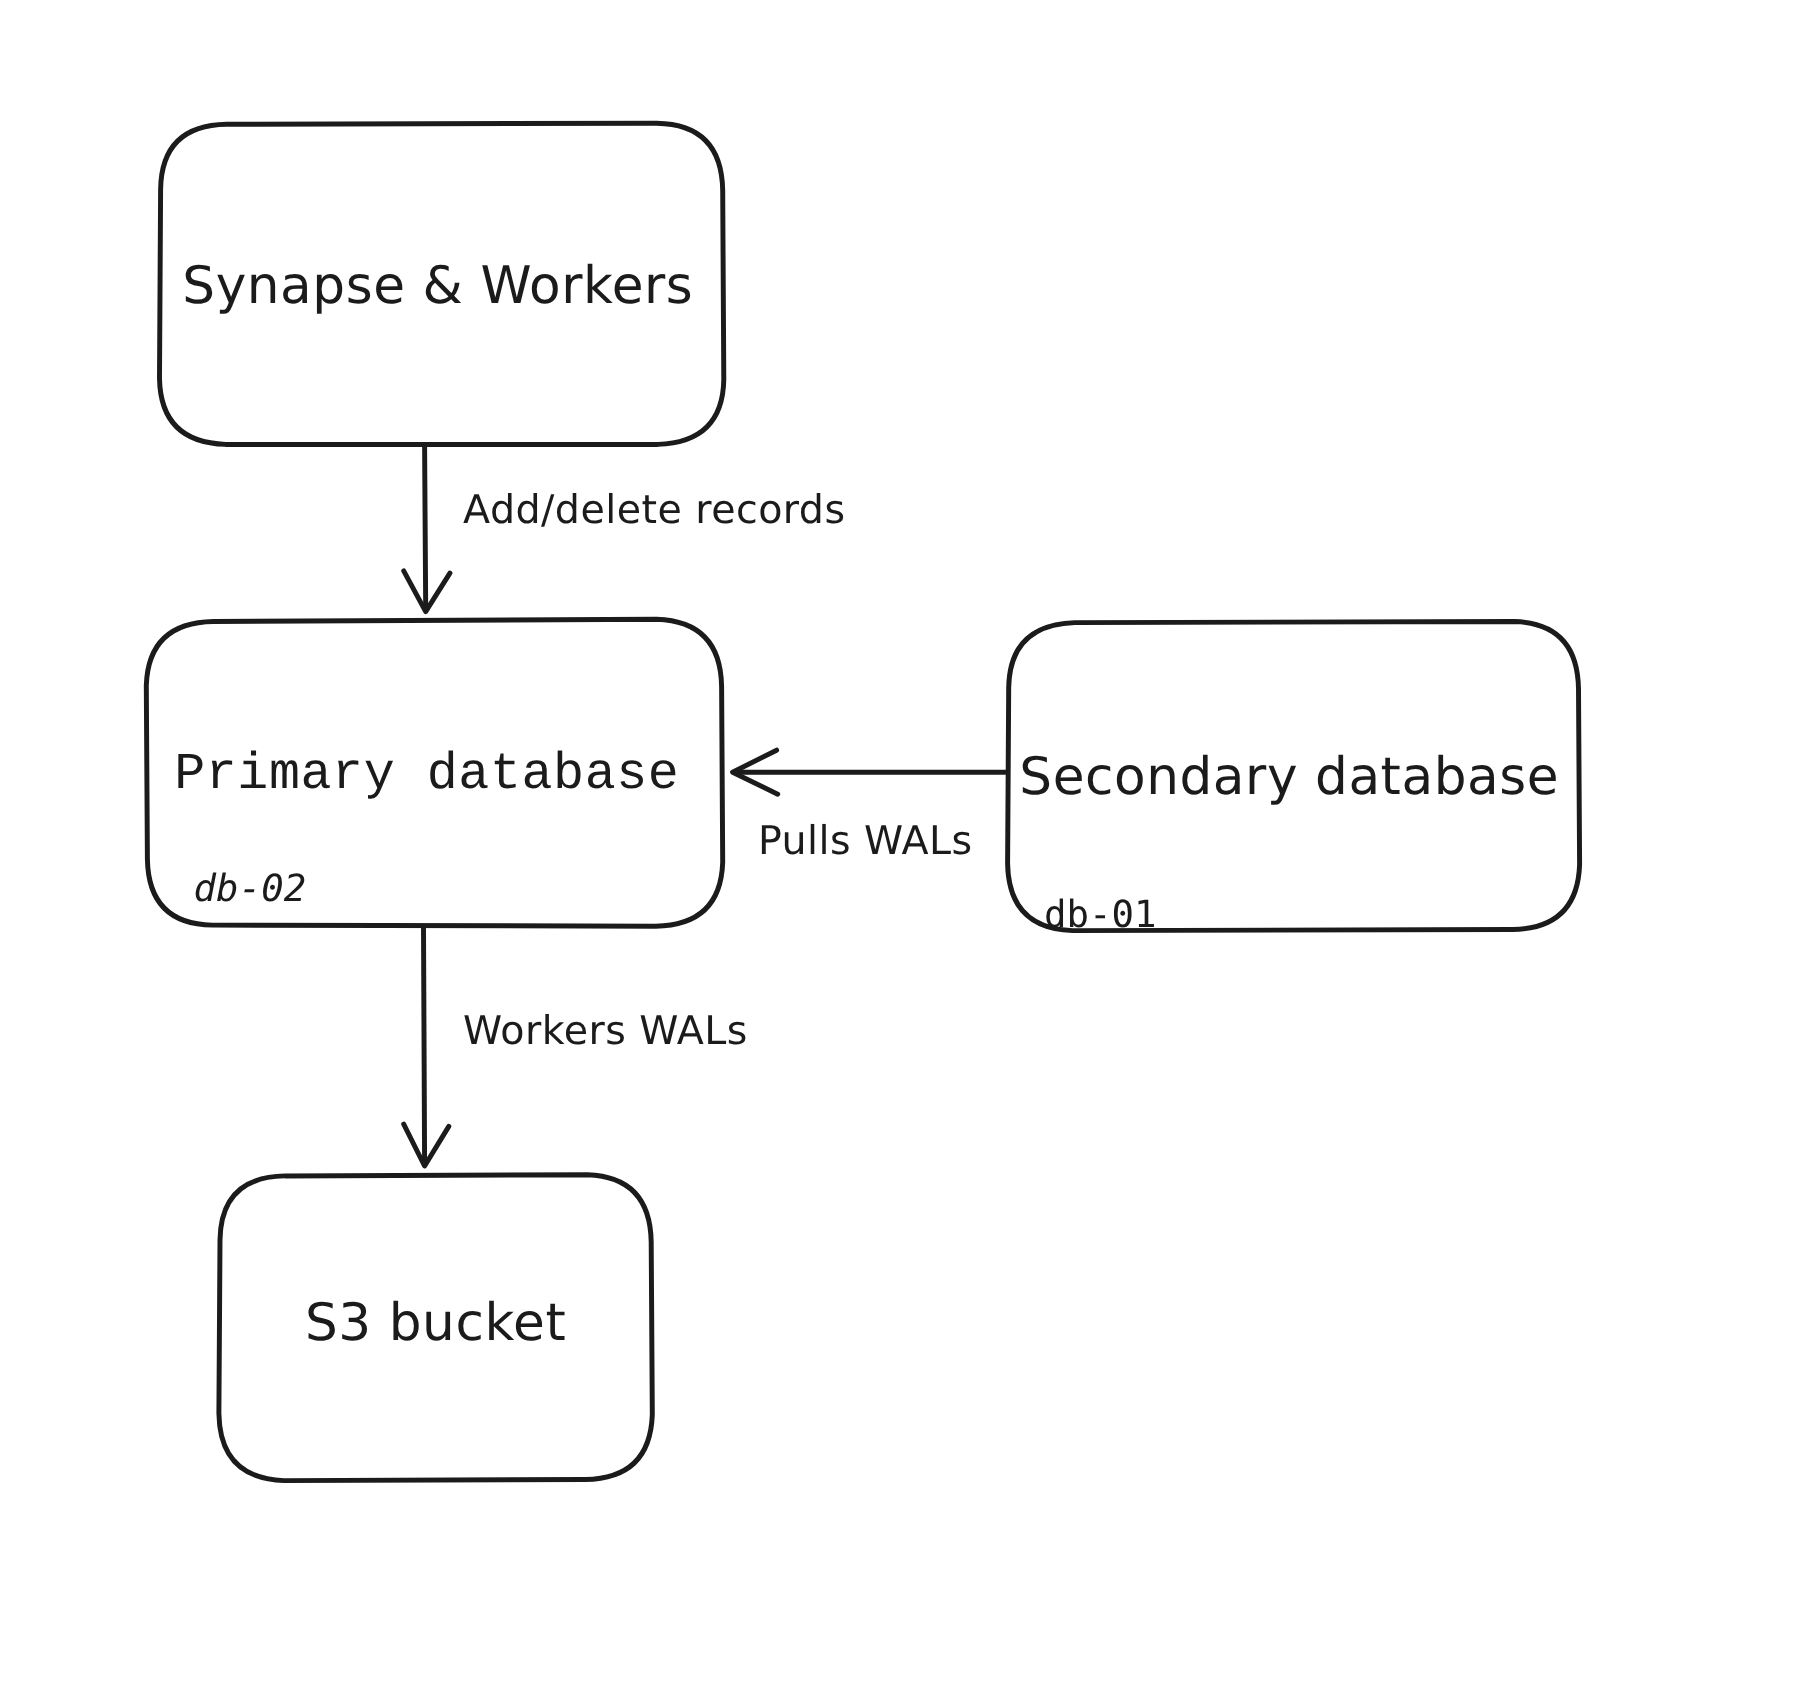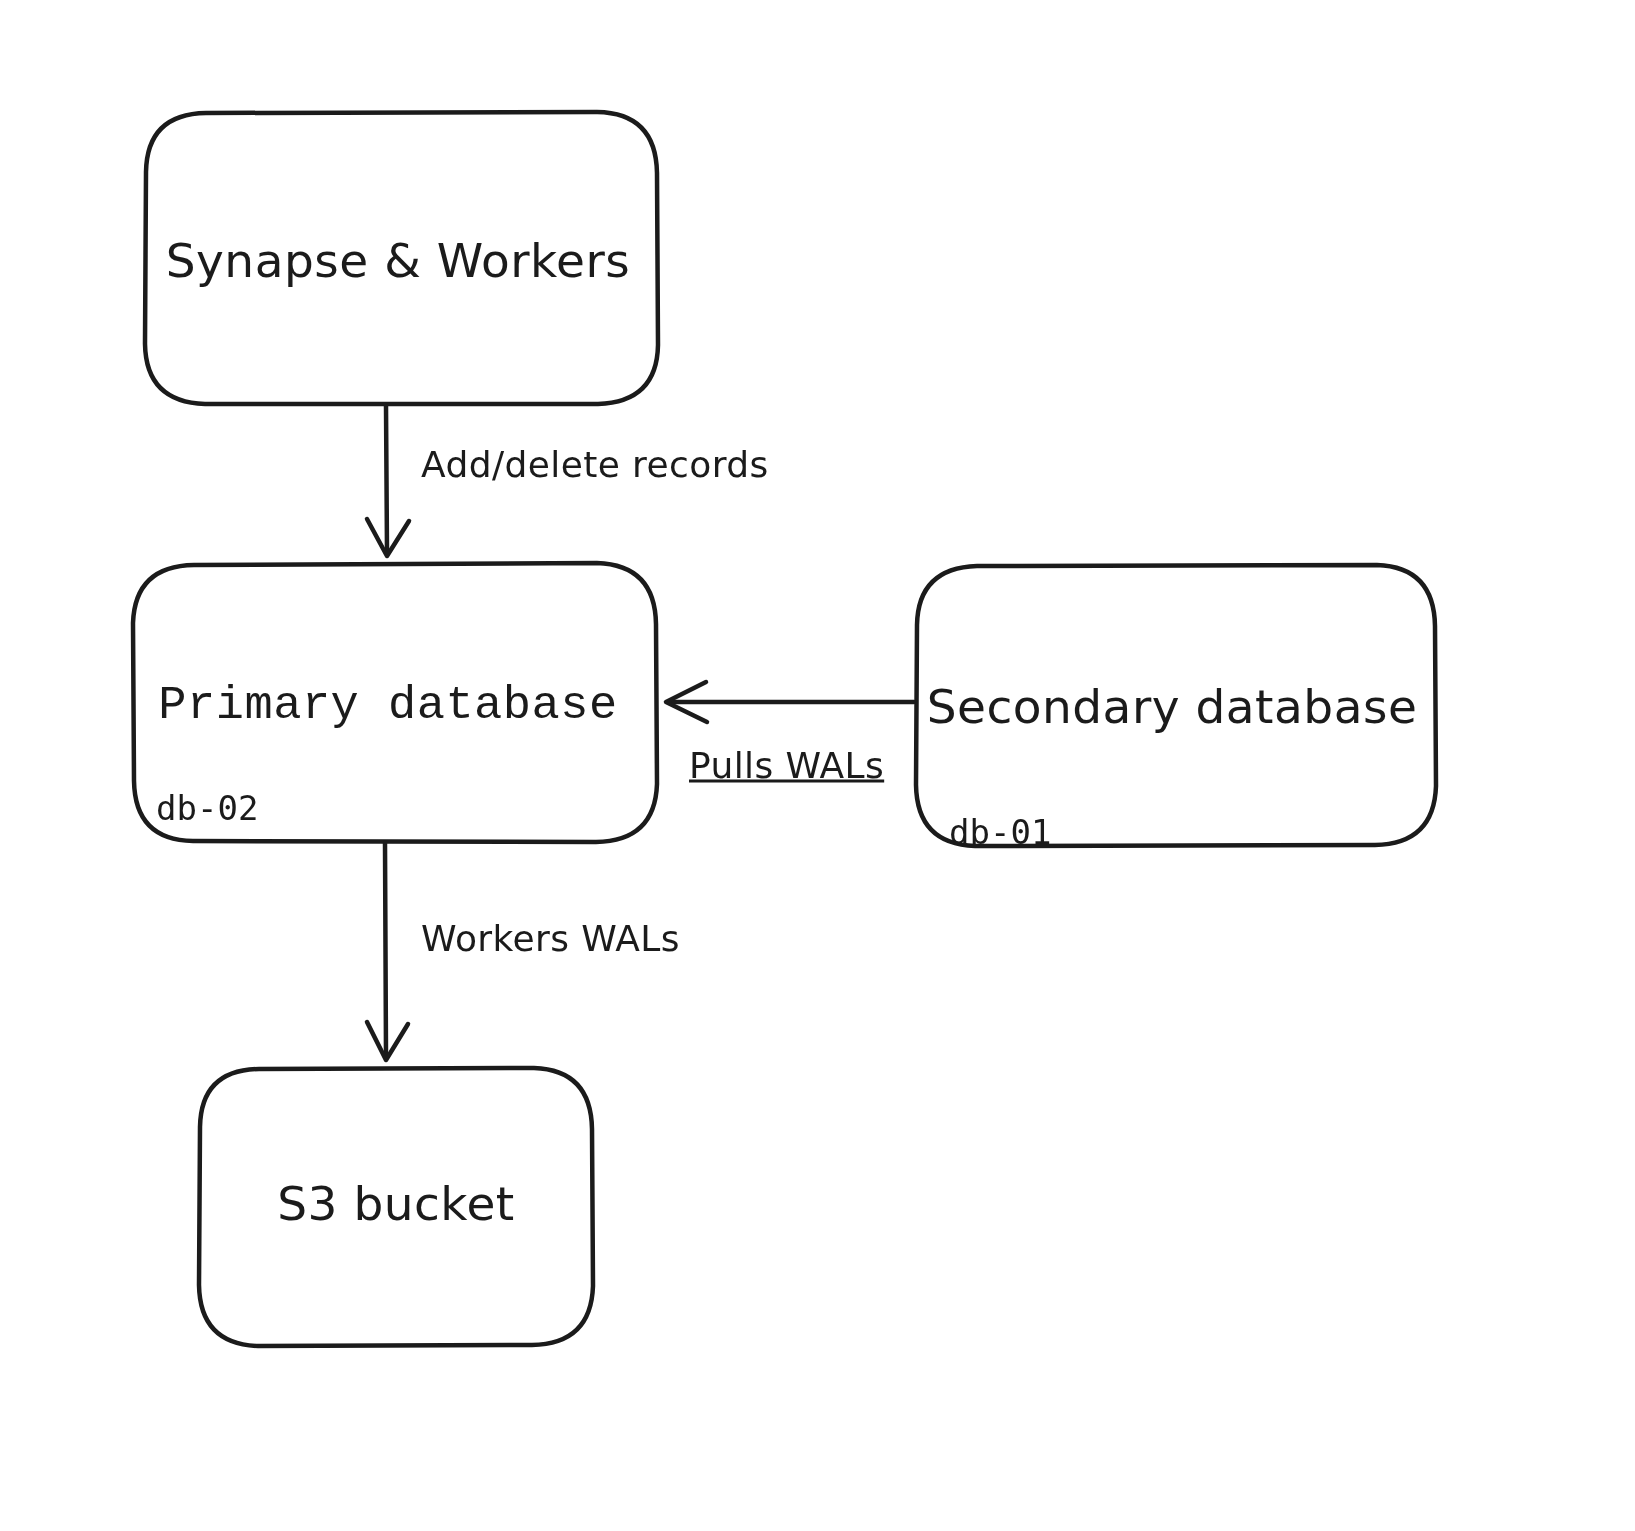--- a/index.html
+++ b/index.html
@@ -68,22 +68,22 @@
     <path d="M706,682 L666,702 L707,722"></path>
 
     <path d="M385,843 L386,1056"></path>
     <path d="M367,1022 L386,1060 L408,1024"></path>
   </g>
 </svg>
 
 <div class="node-label" style="left:398px; top:260px;">Synapse &amp; Workers</div>
 
 <div class="node-label" style="left:388px; top:705px;font-family:Liberation Mono, monospace;">Primary database</div>
-<div class="node-sublabel" style="left:156px; top:808px;">db-02</div>
+<div class="node-sublabel" style="left:176px; top:808px;font-style:italic;">db-02</div>
 
 <div class="node-label" style="left:1172px; top:706px;">Secondary database</div>
 <div class="node-sublabel" style="left:949px; top:832px;">db-01</div>
 
 <div class="node-label" style="left:396px; top:1203px;">S3 bucket</div>
 
 <div class="edge-label" style="left:421px; top:464px;">Add/delete records</div>
-<div class="edge-label" style="left:689px; top:765px;text-decoration:underline;">Pulls WALs</div>
+<div class="edge-label" style="left:689px; top:765px;">Pulls WALs</div>
 <div class="edge-label" style="left:421px; top:938px;">Workers WALs</div>
 
 </body></html>

